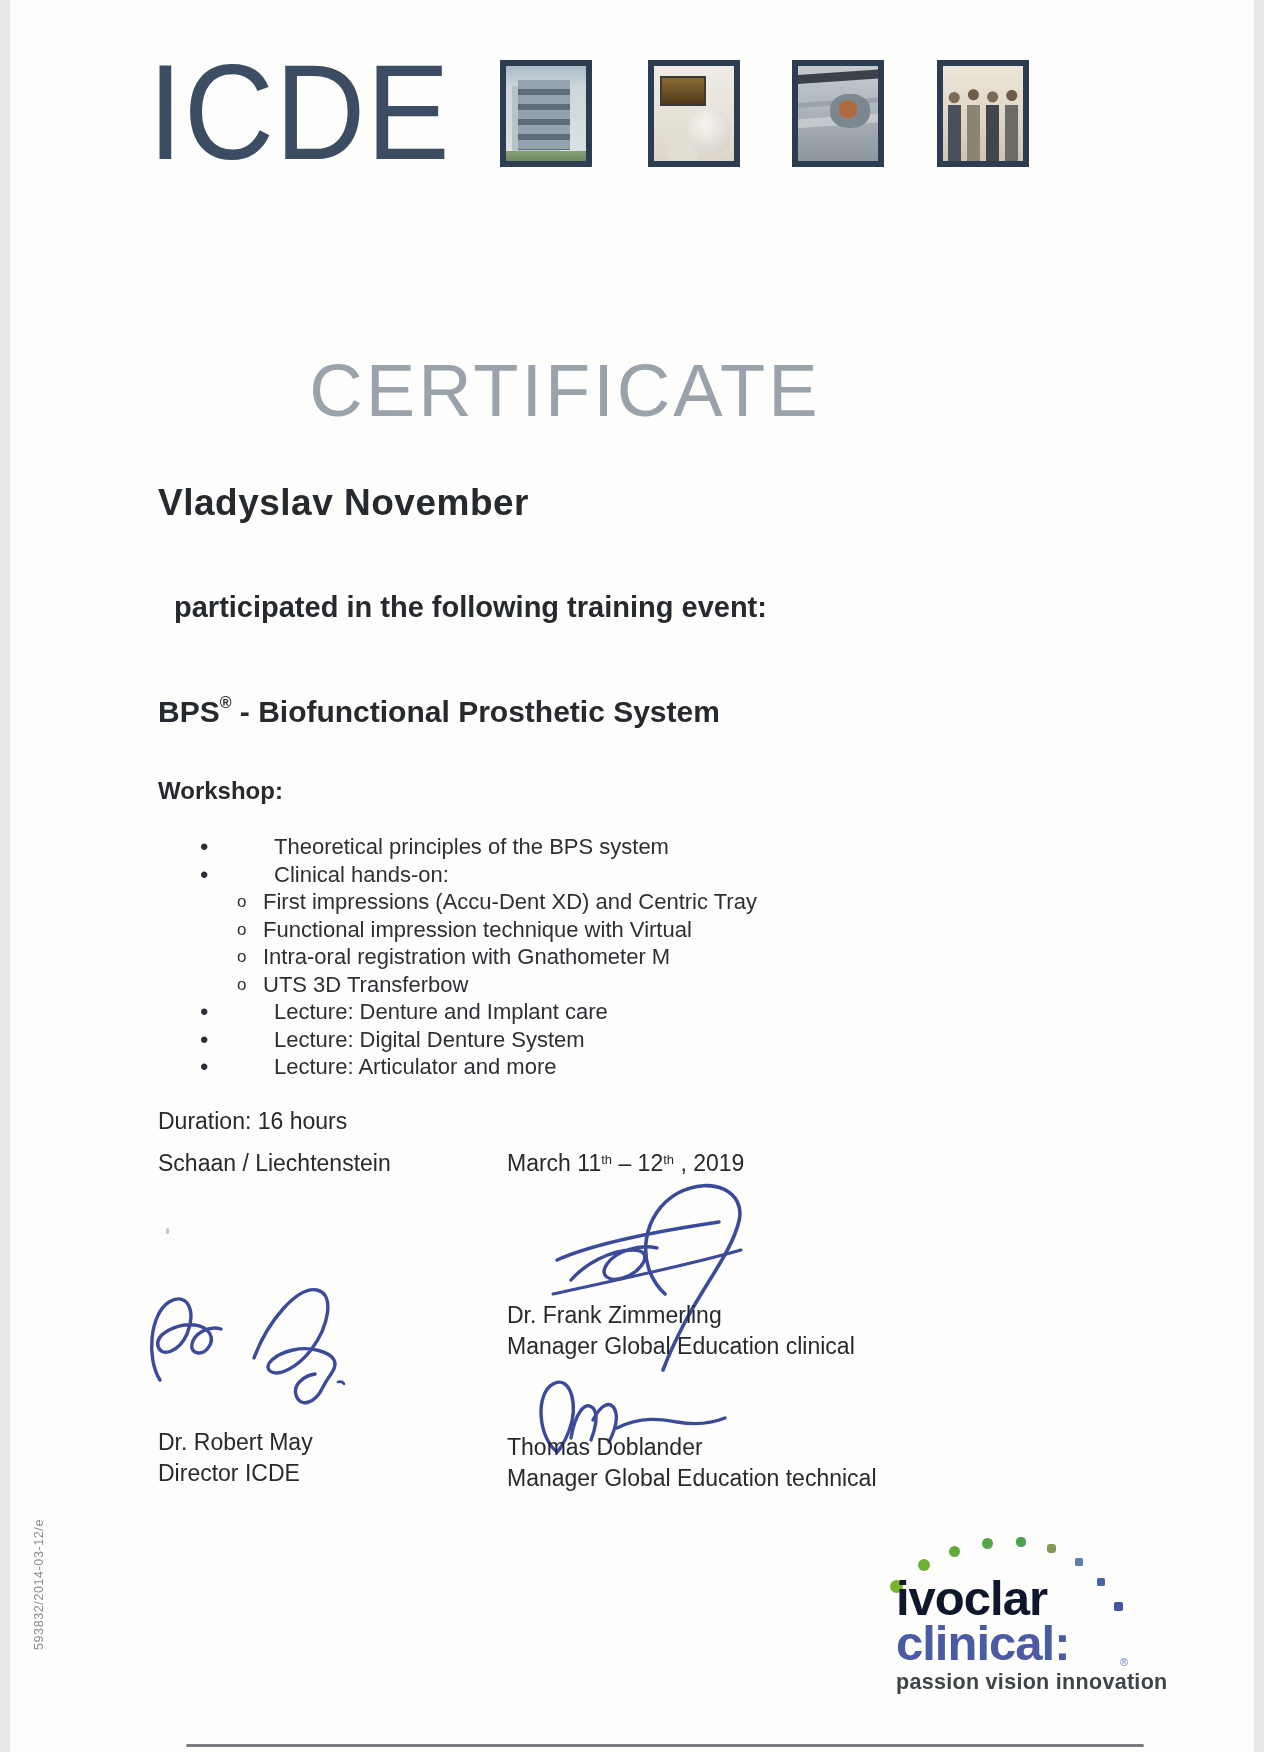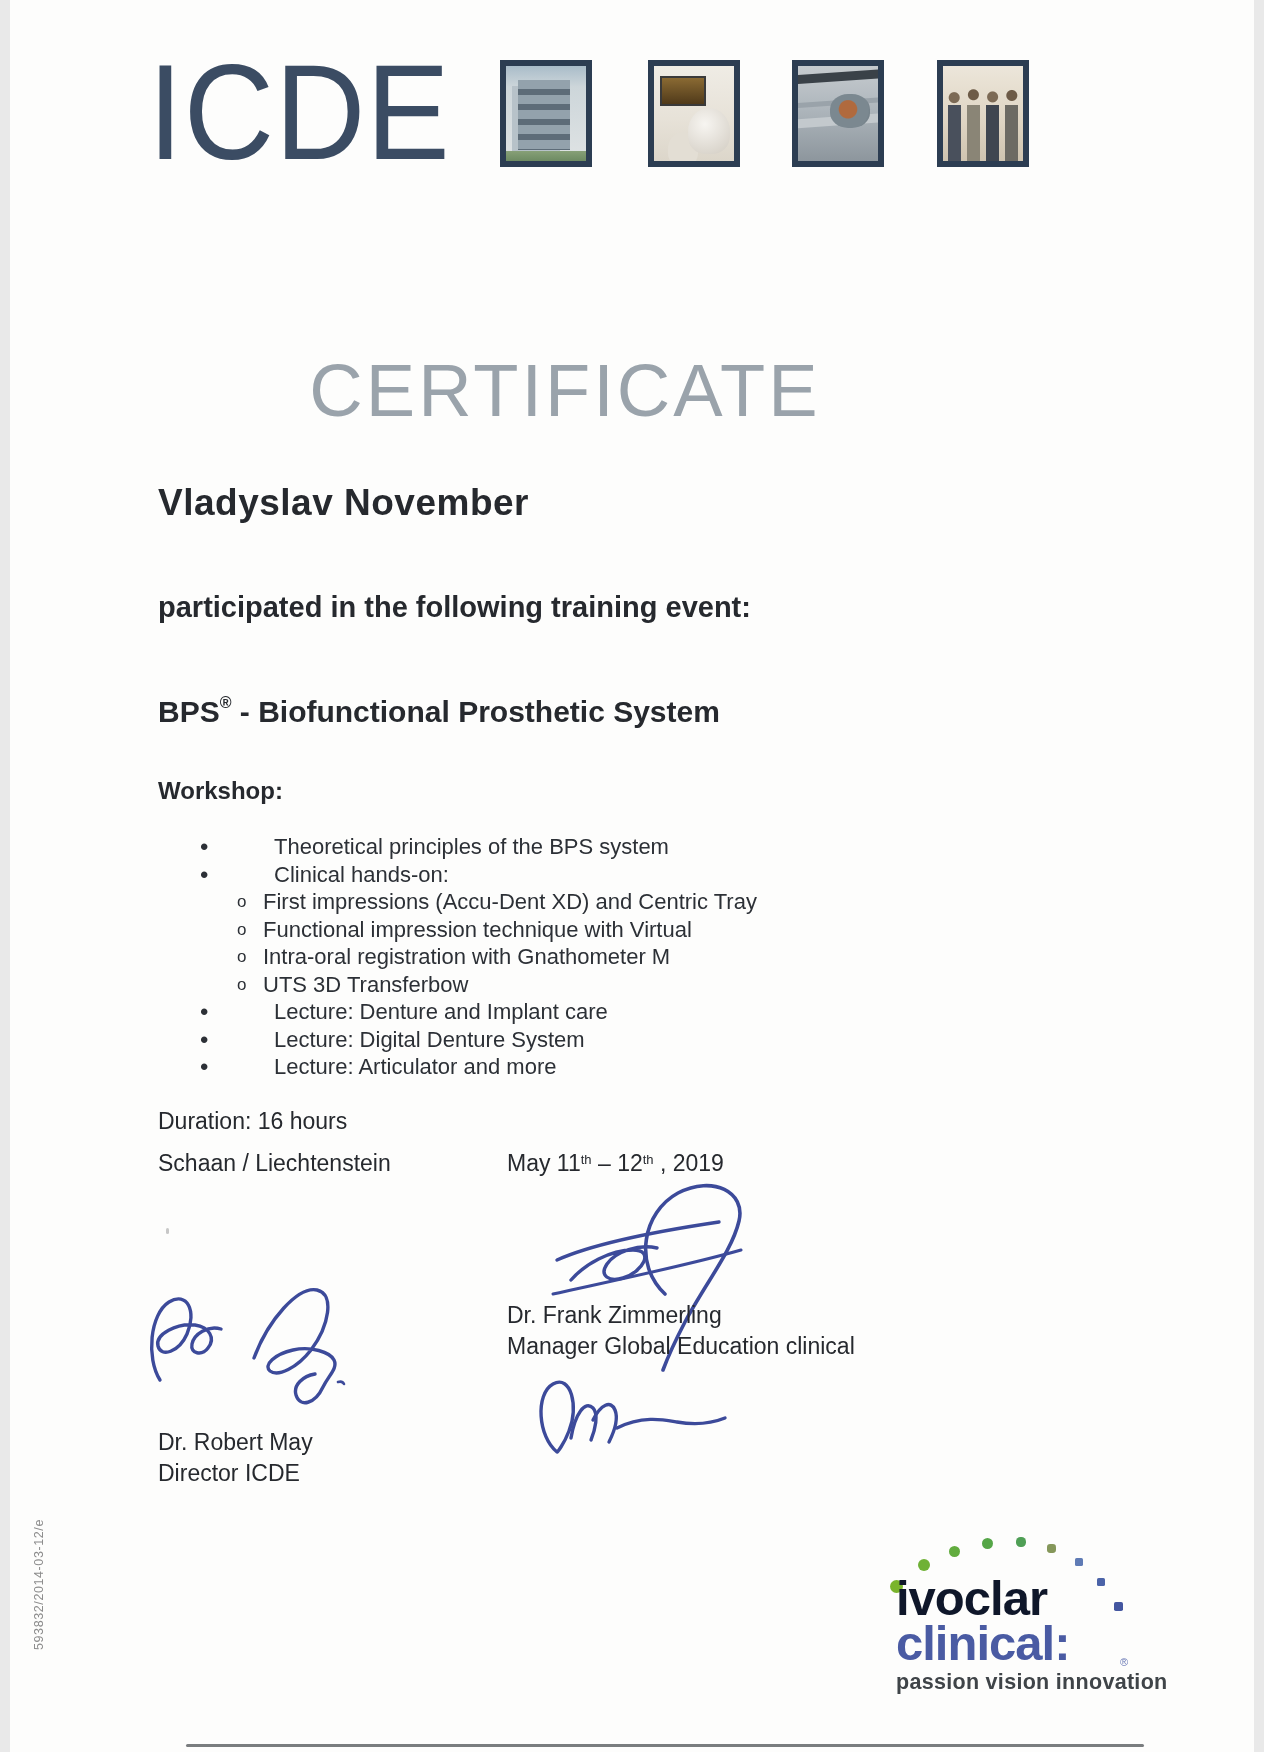--- a/index.html
+++ b/index.html
@@ -60,21 +60,21 @@
   .tagline{
     position:absolute;left:139px;top:172px;width:880px;
     font-size:18.5px;letter-spacing:1.1px;color:#8e9192;
   }
   
   .cert-title{
     position:absolute;left:0;top:348px;width:1110px;text-align:center;
     font-size:74px;letter-spacing:3px;color:#9aa3ab;font-weight:400;
   }
   .recipient{position:absolute;left:148px;top:482px;font-size:37px;font-weight:bold;letter-spacing:.5px;}
-  .intro{position:absolute;left:148px;top:591px;font-size:29px;font-weight:bold;}
+  .intro{position:absolute;left:164px;top:591px;font-size:29px;font-weight:bold;}
   .course{position:absolute;left:148px;top:694px;font-size:30px;font-weight:bold;}
   .course sup{font-size:16px;vertical-align:14px;}
   .workshop-h{position:absolute;left:148px;top:777px;font-size:24px;font-weight:bold;}
   .wlist{position:absolute;left:148px;top:833px;width:760px;font-size:22px;color:#2c3036;}
   .wi{position:relative;height:27.5px;line-height:27.5px;}
   .wi .marker{position:absolute;top:0;}
   .wi.lvl1 .marker{left:42px;font-size:24px;}
   .wi.lvl1 .txt{margin-left:116px;}
   .wi.lvl2 .marker{left:79px;font-size:17px;}
   .wi.lvl2 .txt{margin-left:105px;}
@@ -144,21 +144,21 @@
     <div class="wi lvl2"><span class="marker">o</span><span class="txt">Functional impression technique with Virtual</span></div>
     <div class="wi lvl2"><span class="marker">o</span><span class="txt">Intra-oral registration with Gnathometer M</span></div>
     <div class="wi lvl2"><span class="marker">o</span><span class="txt">UTS 3D Transferbow</span></div>
     <div class="wi lvl1"><span class="marker">•</span><span class="txt">Lecture: Denture and Implant care</span></div>
     <div class="wi lvl1"><span class="marker">•</span><span class="txt">Lecture: Digital Denture System</span></div>
     <div class="wi lvl1"><span class="marker">•</span><span class="txt">Lecture: Articulator and more</span></div>
   </div>
 
   <div class="duration">Duration: 16 hours</div>
   <div class="location">Schaan / Liechtenstein</div>
-  <div class="date"><span>May 11</span><sup>th</sup><span> – 12</span><sup>th</sup><span> , 2019</span></div>
+  <div class="date"><span>March 11</span><sup>th</sup><span> – 12</span><sup>th</sup><span> , 2019</span></div>
 
   <div class="stray-mark"></div>
 
   <svg class="sig sig-left" width="225" height="150" viewBox="0 0 225 150">
     <path stroke-width="3.4" d="M18,118 C4,96 8,52 27,40 C45,29 55,49 45,72 C37,90 19,96 16,84 C13,72 35,61 53,63 C67,65 74,76 66,86 C60,94 48,92 50,82 C52,72 66,63 79,67"></path>
     <path stroke-width="3.4" d="M112,96 C126,58 156,24 175,28 C193,32 187,64 169,88 C155,106 136,115 128,109 C121,103 133,92 151,88 C169,84 188,90 192,98 C196,106 187,113 181,125 C173,142 158,146 154,133 C151,123 161,114 173,112"></path>
     <path stroke-width="2.6" d="M196,120 C199,119 201,120 202,122"></path>
   </svg>
   <svg class="sig sig-fz" width="270" height="205" viewBox="0 0 270 205">
     <path stroke-width="3.6" d="M150,122 C118,92 128,40 163,21 C198,3 231,20 224,49 C217,79 190,112 170,150 C158,173 151,190 148,198"></path>
@@ -174,20 +174,24 @@
   </svg>
 
   <div class="sigblock sb-left">
     <div>Dr. Robert May</div>
     <div>Director ICDE</div>
   </div>
   <div class="sigblock sb-fz">
     <div>Dr. Frank Zimmerling</div>
     <div>Manager Global Education clinical</div>
   </div>
+  <div class="sigblock sb-td">
+    <div>Thomas Doblander</div>
+    <div>Manager Global Education technical</div>
+  </div>
 
   <div class="ivlogo">
     <span class="dot d1" style="background: rgb(122, 180, 44);"></span>
     <span class="dot d2" style="background: rgb(111, 177, 54);"></span>
     <span class="dot d3" style="background: rgb(98, 172, 62);"></span>
     <span class="dot d4" style="background: rgb(85, 166, 71);"></span>
     <span class="dot d5" style="background: rgb(79, 159, 85);"></span>
     <span class="dot d6" style="background: rgb(133, 151, 90);"></span>
     <span class="dot d7" style="background: rgb(95, 123, 181);"></span>
     <span class="dot d8" style="background: rgb(75, 99, 168);"></span>

